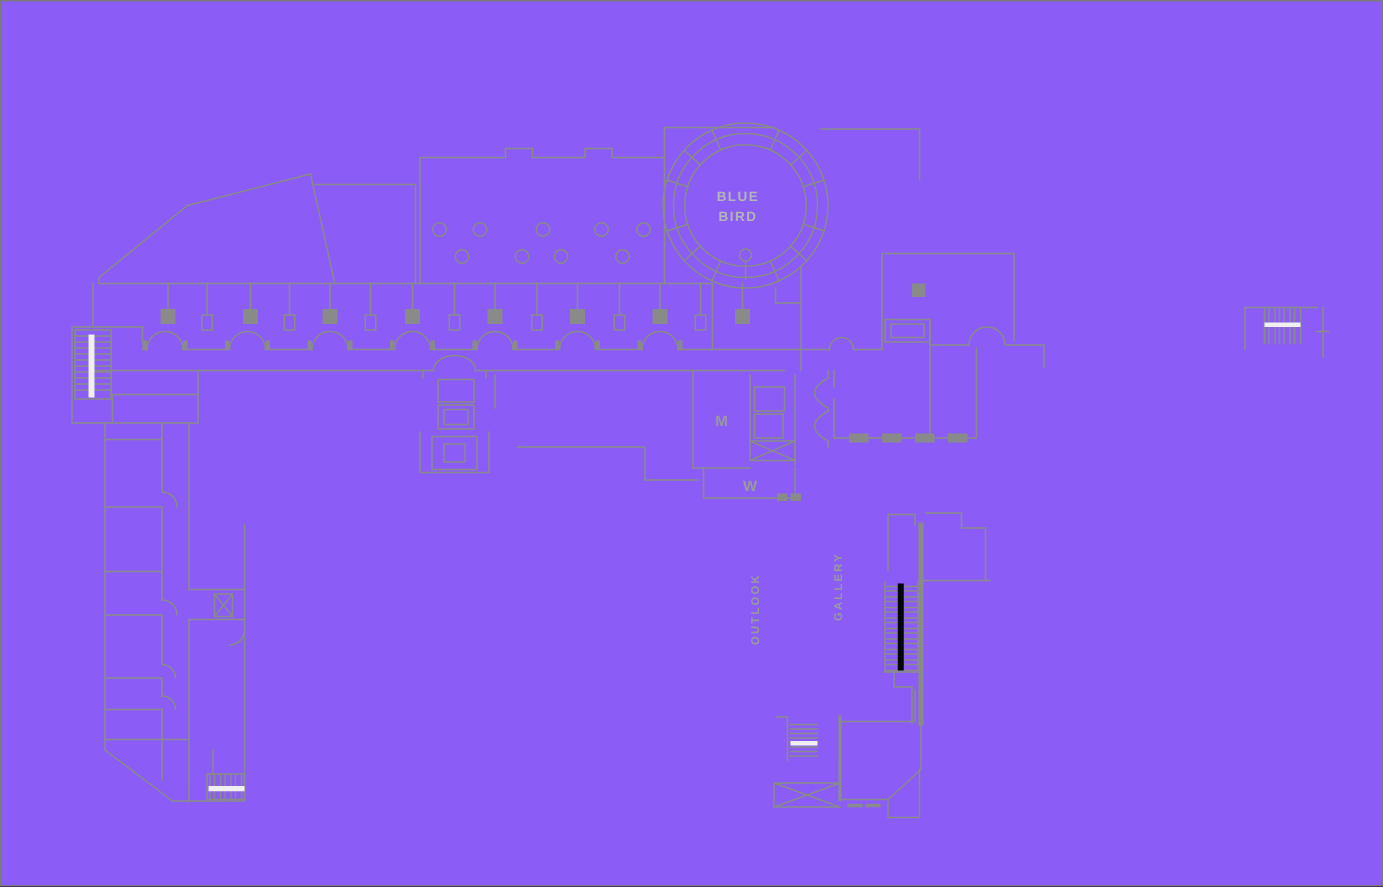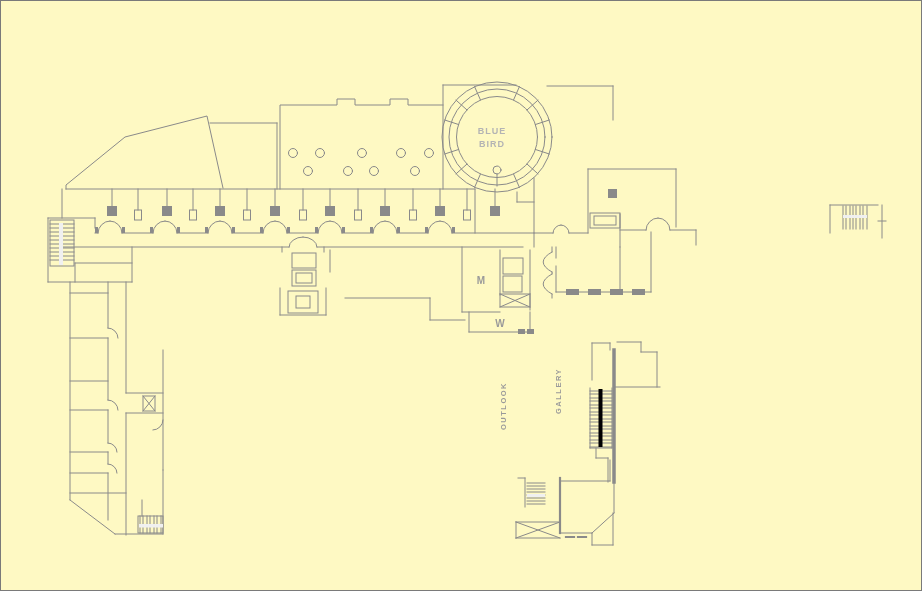--- a/index.html
+++ b/index.html
@@ -1,16 +1,16 @@
 <!DOCTYPE html>
 <html><head>
 <meta charset="utf-8">
 <style>
   html,body{margin:0;padding:0;background:#000;}
-  .stage{position:relative;width:922px;height:591px;background:#fef9c3;overflow:hidden;}
+  .stage{position:relative;width:922px;height:591px;background:#8b5cf6;overflow:hidden;}
   svg{display:block;}
   .ln{fill:none;stroke-width:1;stroke-linecap:square;}
   .thick{stroke-width:3.5;}
   .med{stroke-width:2.2;}
   .fl{stroke:none;}
   .txt{font-family:"Liberation Sans","DejaVu Sans",sans-serif;font-weight:bold;}
 </style>
 </head>
 <body>
 

